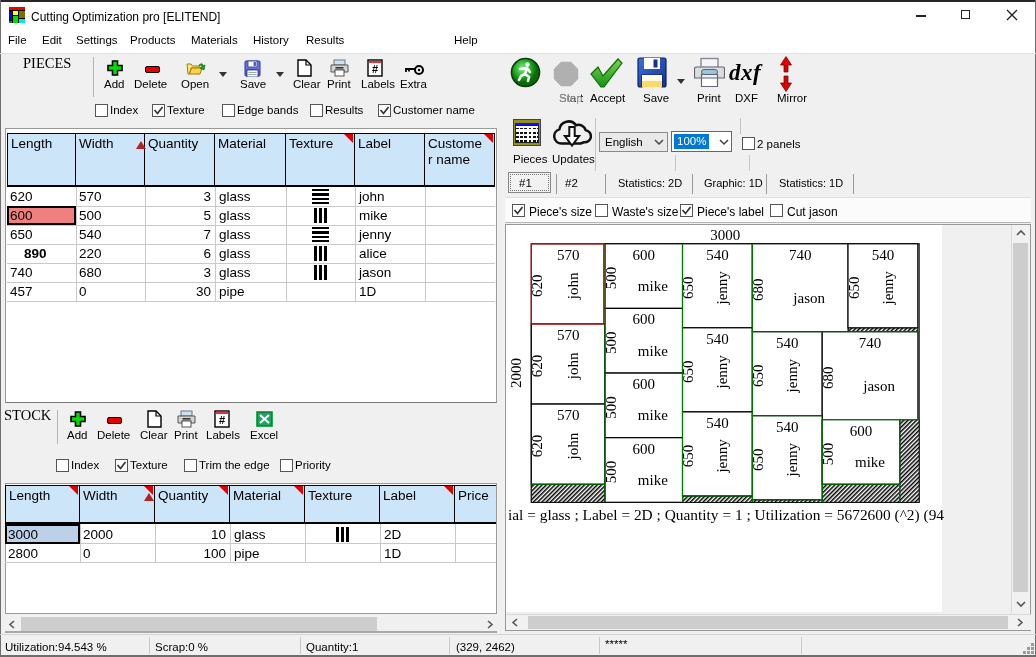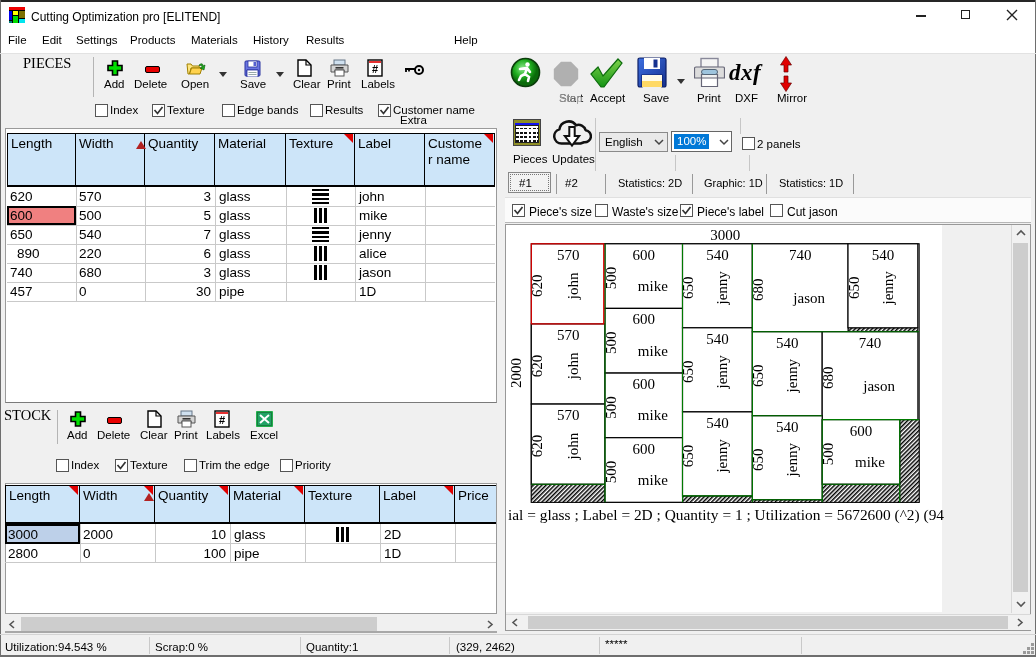--- a/index.html
+++ b/index.html
@@ -109,21 +109,21 @@
     <rect x="2" y="2.2" width="12" height="1.6" fill="#e00000"></rect>
     <text x="8" y="13.5" font-size="11" font-weight="bold" font-family="Liberation Sans" text-anchor="middle" fill="#000">#</text>
   </svg>
   <div class="ab lbl" style="left:361px;top:78px;">Labels</div>
 
   <svg class="ab" style="left:403px;top:64px;" width="22" height="12">
     <circle cx="16" cy="6" r="4" fill="none" stroke="#000" stroke-width="2"></circle>
     <circle cx="16" cy="6" r="1.2" fill="#000"></circle>
     <path d="M12 5 H2 M3 5 v3 M6 5 v2.5" stroke="#000" stroke-width="1.8" fill="none"></path>
   </svg>
-  <div class="ab lbl" style="left:400px;top:78px;margin-top:36px;">Extra</div>
+  <div class="ab lbl" style="left:400px;top:78px;">Extra</div>
 </div>
 
 <div id="cbrow-pieces">
   <div class="cb" style="left:95px;top:104px;"></div>
   <div class="ab lbl" style="left:110px;top:104px;">Index</div>
   <div class="cb" style="left:152px;top:104px;">
       <svg class="ab" style="left:0px;top:0px" width="11" height="11">
         <path d="M1.5 5 l3 3.5 L9.5 2" fill="none" stroke="#333" stroke-width="1.7"></path>
       </svg>
     </div>
@@ -176,21 +176,21 @@
 <div class="cell" style="left:10px;top:206px;">600</div>
     <div class="cell" style="left:79px;top:206px;">500</div>
     <div class="cell" style="left:145px;top:206px;width:66px;text-align:right;">5</div>
     <div class="cell" style="left:219px;top:206px;">glass</div>
     <div class="cell" style="left:359px;top:206px;">mike</div>
 <div class="cell" style="left:10px;top:225px;">650</div>
     <div class="cell" style="left:79px;top:225px;">540</div>
     <div class="cell" style="left:145px;top:225px;width:66px;text-align:right;">7</div>
     <div class="cell" style="left:219px;top:225px;">glass</div>
     <div class="cell" style="left:359px;top:225px;">jenny</div>
-<div class="cell" style="left:17px;top:244px;">890</div>
+<div class="cell" style="left:24px;top:244px;font-weight:bold;">890</div>
     <div class="cell" style="left:79px;top:244px;">220</div>
     <div class="cell" style="left:145px;top:244px;width:66px;text-align:right;">6</div>
     <div class="cell" style="left:219px;top:244px;">glass</div>
     <div class="cell" style="left:359px;top:244px;">alice</div>
 <div class="cell" style="left:10px;top:263px;">740</div>
     <div class="cell" style="left:79px;top:263px;">680</div>
     <div class="cell" style="left:145px;top:263px;width:66px;text-align:right;">3</div>
     <div class="cell" style="left:219px;top:263px;">glass</div>
     <div class="cell" style="left:359px;top:263px;">jason</div>
 <div class="cell" style="left:10px;top:282px;">457</div>

